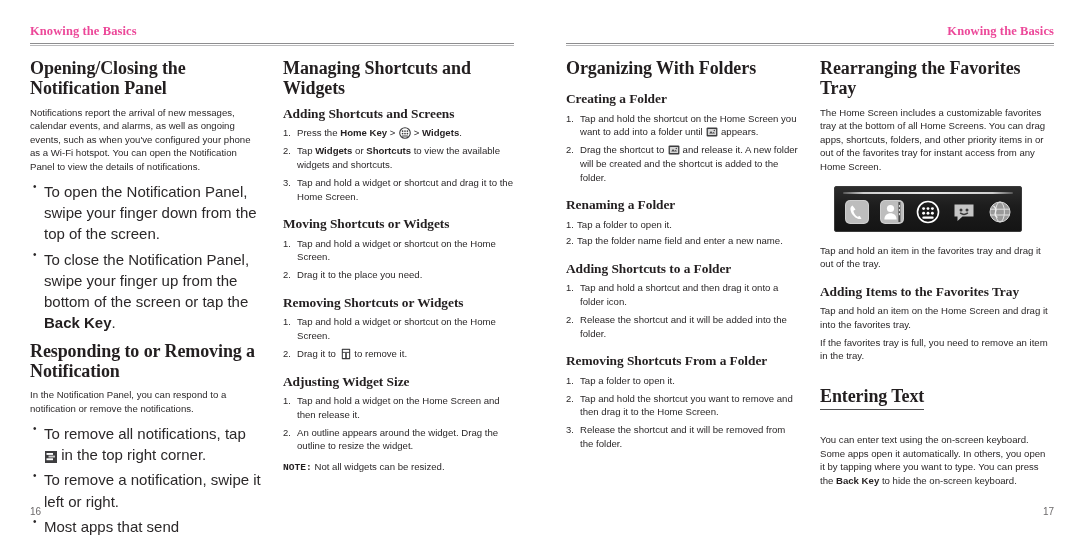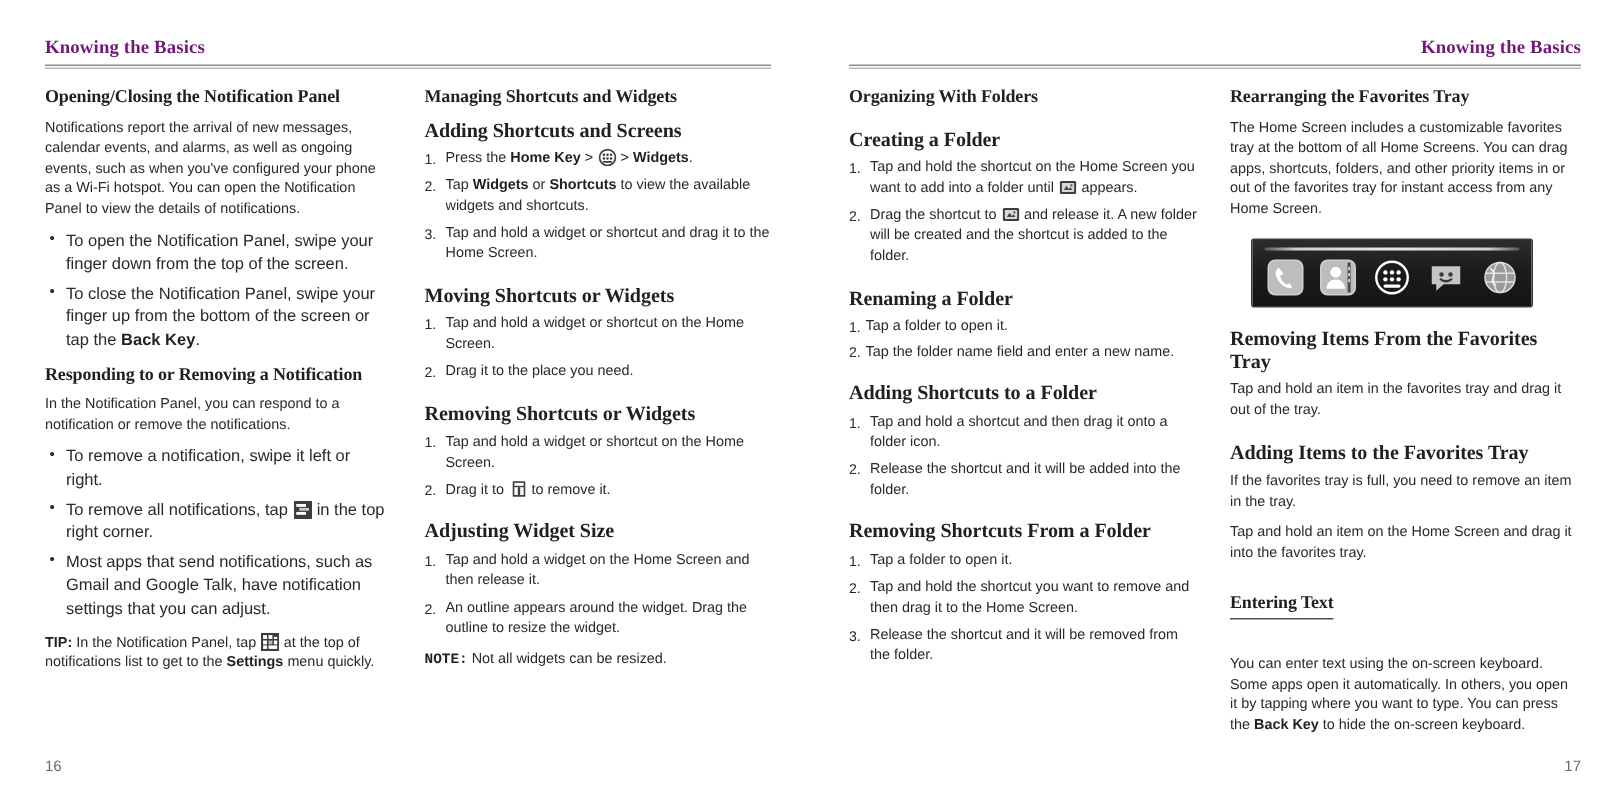--- a/index.html
+++ b/index.html
@@ -27,21 +27,21 @@
   }
   .page-left  { width: 540px; padding: 24px 26px 0 30px; }
   .page-right { width: 540px; padding: 24px 26px 0 26px; }
 
   
   .running-head {
     font-family: "Liberation Serif", serif;
     font-weight: bold;
     font-size: 12.5px;
     letter-spacing: .1px;
-    color: #701a75;
+    color: #ec4899;
     padding-bottom: 4px;
   }
   .running-head.right-align { text-align: right; }
   .head-rule {
     height: 0;
     border-top: 1.6px solid #8d8d8f;
     margin-bottom: 1px;
   }
   .head-rule-thin {
     height: 0;
@@ -55,21 +55,21 @@
     gap: 22px;
     margin-top: 10px;
   }
   .col { width: 232px; }
   .page-right .col { width: 232px; }
 
   
   h1.sec {
     font-family: "Liberation Serif", serif;
     font-weight: bold;
-    font-size: 12px;
+    font-size: 18px;
     line-height: 1.13;
     margin: 0 0 7px 0;
     letter-spacing: -0.1px;
   }
   h1.sec.underlined {
     padding-bottom: 3px;
     border-bottom: 1.4px solid #4f4f51;
     display: inline-block;
     margin-bottom: 23px;
   }
@@ -92,21 +92,21 @@
   .b { font-weight: bold; color: #231f20; text-align: right; }
 
   ul.bullets {
     list-style: none;
     margin: 0 0 7px 0;
     padding: 0;
   }
   ul.bullets > li {
     position: relative;
     padding-left: 14px;
-    font-size: 11px;
+    font-size: 15px;
     line-height: 1.42;
     margin-bottom: 4px;
     color: #2b2829;
   }
   ul.bullets > li::before {
     content: "\2022";
     position: absolute;
     left: 3px;
     top: -0.5px;
     font-size: 10px;
@@ -213,33 +213,33 @@
 
         <ul class="bullets">
           <li>To open the Notification Panel, swipe your finger down from the top of the screen.</li>
           <li><span>To close the Notification Panel, swipe your finger up from the bottom of the screen or tap the </span><span class="b">Back Key</span><span>.</span></li>
         </ul>
 
         <h1 class="sec">Responding to or Removing a Notification</h1>
         <p class="body">In the Notification Panel, you can respond to a notification or remove the notifications.</p>
 
         <ul class="bullets">
-          <li>To remove a notification, swipe it left or right.</li>
           <li>
             <span>To remove all notifications, tap</span>
             <span class="icn">
               <svg viewBox="0 0 12 12" width="12" height="12">
                 <rect x="0" y="0" width="12" height="12" fill="#3d3d3f"></rect>
                 <rect x="1.5" y="2" width="6.5" height="1.9" fill="#ffffff"></rect>
                 <rect x="3.5" y="4.6" width="6.5" height="1.9" fill="#c9c9c9"></rect>
                 <rect x="1.5" y="7.3" width="6.5" height="1.9" fill="#ffffff"></rect>
               </svg>
             </span>
             <span>in the top right corner.</span>
           </li>
+          <li>To remove a notification, swipe it left or right.</li>
           <li>Most apps that send notifications, such as Gmail and Google Talk, have notification settings that you can adjust.</li>
         </ul>
 
         <p class="body">
           <span class="b">TIP:</span><span> In the Notification Panel, tap</span>
           <span class="icn">
             <svg viewBox="0 0 12 12" width="12" height="12">
               <rect x="0" y="0" width="12" height="12" fill="#3d3d3f"></rect>
               <rect x="1.4" y="1.4" width="2.6" height="2.6" fill="#ffffff"></rect>
               <rect x="5" y="1.4" width="2.6" height="2.6" fill="#ffffff"></rect>
@@ -425,26 +425,25 @@
                   <circle cx="13" cy="13" r="10" fill="none" stroke="#d8d8d8" stroke-width="1"></circle>
                   <ellipse cx="13" cy="13" rx="4.4" ry="10" fill="none" stroke="#e2e2e2" stroke-width="1"></ellipse>
                   <path d="M3.3 10.2 h19.4 M3.3 16.0 h19.4" stroke="#e2e2e2" stroke-width="1" fill="none"></path>
                   <path d="M6.5 7.0 q3.5 2.5 2.0 6.0 q-1.5 3.5 2.0 5.5" fill="none" stroke="#f0f0f0" stroke-width="1.2"></path>
                 </svg>
               </div>
             </div>
           </div>
         </div>
 
-        <h2 class="sub">Removing Items From the Favorites Tray</h2>
         <p class="body">Tap and hold an item in the favorites tray and drag it out of the tray.</p>
 
         <h2 class="sub">Adding Items to the Favorites Tray</h2>
+        <p class="body tight">Tap and hold an item on the Home Screen and drag it into the favorites tray.</p>
         <p class="body">If the favorites tray is full, you need to remove an item in the tray.</p>
-        <p class="body tight">Tap and hold an item on the Home Screen and drag it into the favorites tray.</p>
 
         <h1 class="sec underlined" style="margin-top:16px;">Entering Text</h1>
         <p class="body"><span>You can enter text using the on-screen keyboard. Some apps open it automatically. In others, you open it by tapping where you want to type. You can press the </span><span class="b">Back Key</span><span> to hide the on-screen keyboard.</span></p>
 
       </div>
     </div>
 
     <div class="folio folio-right">17</div>
   </div>
 

